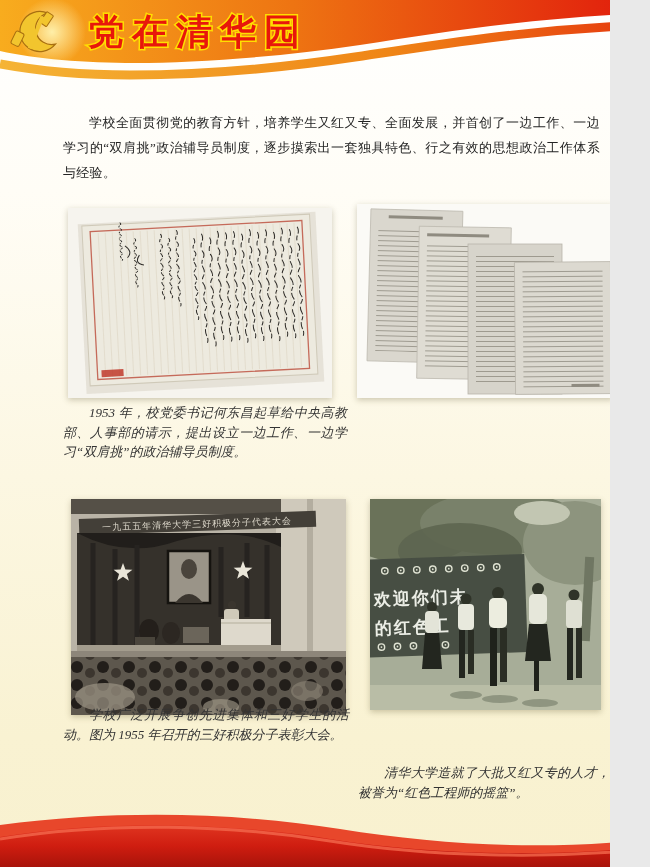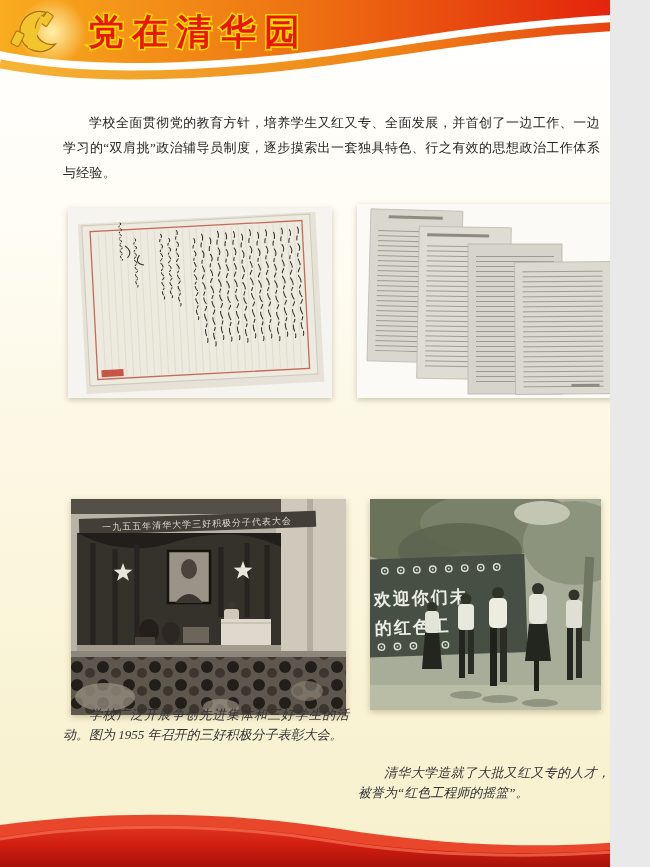--- a/index.html
+++ b/index.html
@@ -152,20 +152,21 @@
         <rect x="119" y="48" width="78" height="134" fill="url(#txt)"></rect>
       </g>
       <g transform="rotate(-0.5 205 125)">
         <rect x="158" y="58" width="96" height="132" fill="#dcd9d0" stroke="#b8b4aa" stroke-width="0.8"></rect>
         <rect x="166" y="66" width="80" height="118" fill="url(#txt)"></rect>
         <rect x="214" y="180" width="28" height="3" fill="#8f8b80"></rect>
       </g>
     </svg>
   </figure>
 
+  <p id="cap1" class="cap">1953 年，校党委书记何东昌起草给中央高教部、人事部的请示，提出设立一边工作、一边学习“双肩挑”的政治辅导员制度。</p>
 
   <figure id="fig-assembly">
     <svg width="275" height="216" viewBox="0 0 275 216">
       <defs>
         <pattern id="heads" width="26" height="18" patternUnits="userSpaceOnUse">
           <circle cx="6" cy="6" r="6" fill="#221e1a"></circle>
           <circle cx="19" cy="12" r="5" fill="#3c362f"></circle>
         </pattern>
       </defs>
       <rect width="275" height="216" fill="#b9b3a6"></rect>

